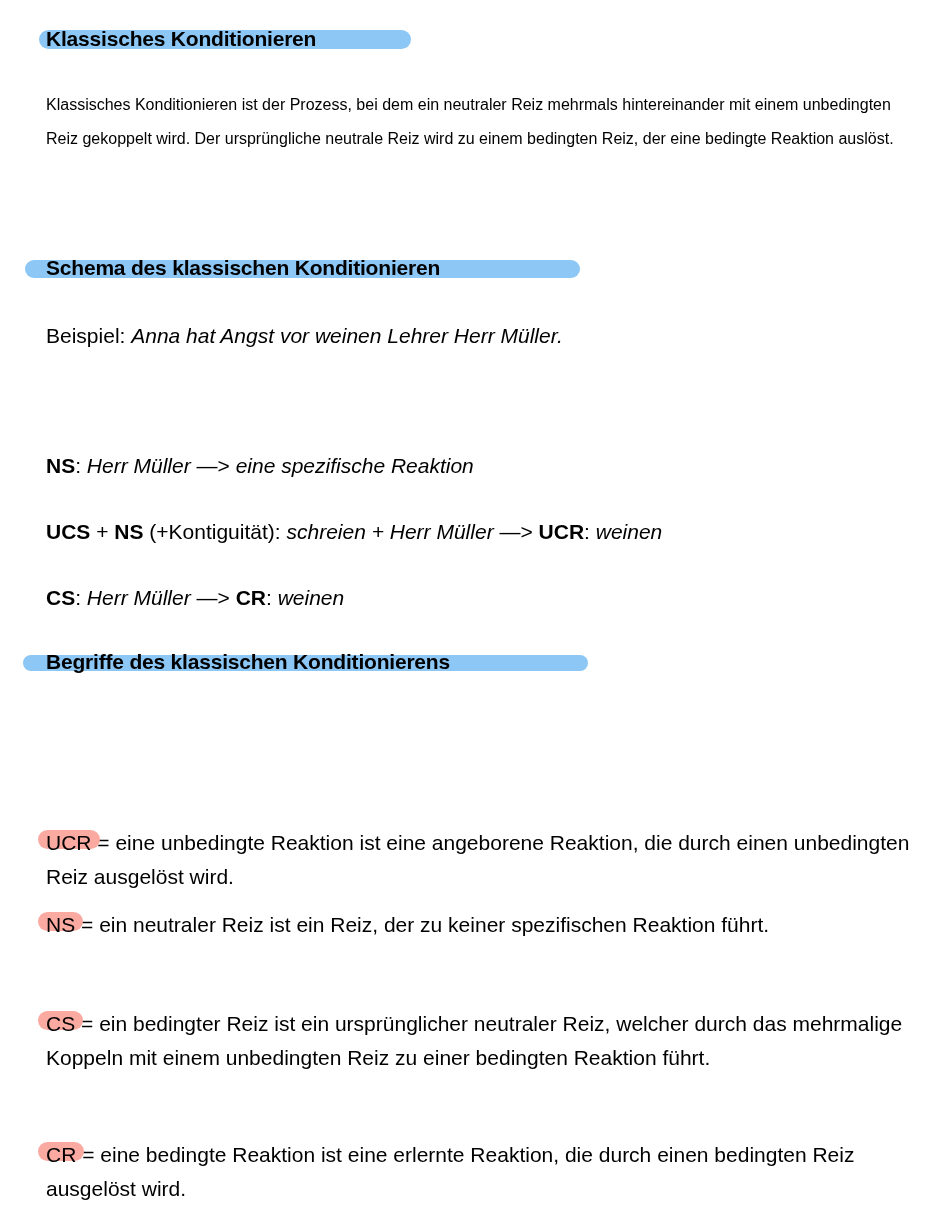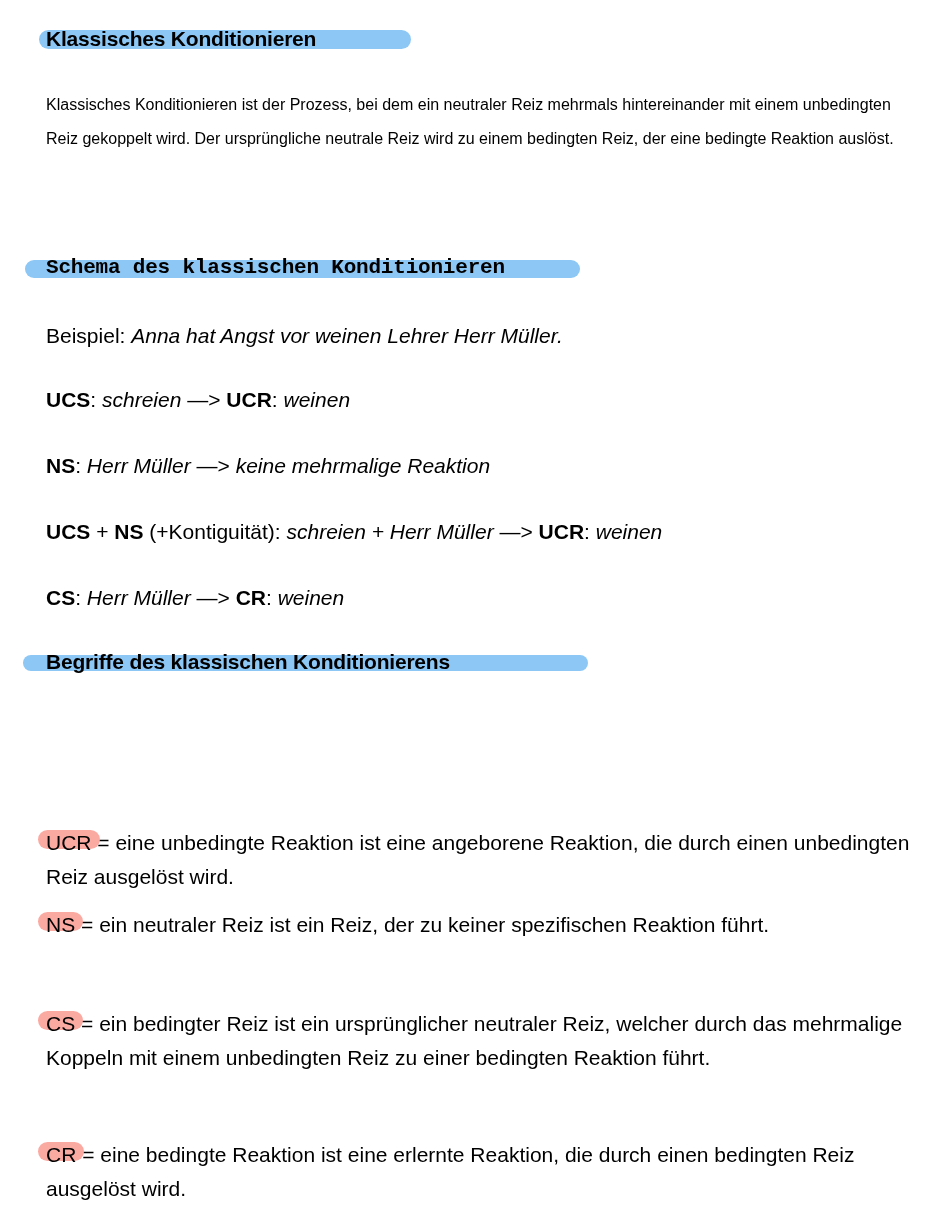--- a/index.html
+++ b/index.html
@@ -43,21 +43,21 @@
   .heading .htext {
     position: relative;
     z-index: 1;
   }
 
   
   .h1-wrap { position: absolute; left: 46px; top: 27px; }
   .h1-wrap .hl-band { left: -7px; top: 3px; height: 19px; width: 372px; }
 
   
-  .h2-wrap { position: absolute; left: 46px; top: 256px; font-family: Liberation Mono, monospace; }
+  .h2-wrap { position: absolute; left: 46px; top: 256px; }
   .h2-wrap .hl-band { left: -21px; top: 4px; height: 18px; width: 555px; }
 
   
   .h3-wrap { position: absolute; left: 46px; top: 650px; }
   .h3-wrap .hl-band { left: -23px; top: 5px; height: 16px; width: 565px; }
 
   
   .body-para {
     position: absolute;
     left: 46px;
@@ -132,22 +132,21 @@
 
   <div class="heading h2-wrap">
     <span class="hl-band"></span>
     <span class="htext">Schema des klassischen Konditionieren</span>
   </div>
 
   <div class="schema-line" id="schema-example">
     <span>Beispiel:</span><span>&nbsp;</span><span class="i">Anna hat Angst vor weinen Lehrer Herr Müller.</span>
   </div>
 
-  <div class="schema-line" id="schema-l1"><span class="b">UCS</span><span>: </span><span class="i">schreien</span><span> —&gt; </span><span class="b">UCR</span><span>: </span><span class="i">weinen</span></div>
-  <div class="schema-line" id="schema-l2"><span class="b">NS</span><span>: </span><span class="i">Herr Müller</span><span> —&gt; </span><span class="i">keine mehrmalige Reaktion</span></div>
+  <div class="schema-line" id="schema-l2"><span class="b">NS</span><span>: </span><span class="i">Herr Müller</span><span> —&gt; </span><span class="i">eine spezifische Reaktion</span></div>
   <div class="schema-line" id="schema-l3"><span class="b">UCS</span><span> + </span><span class="b">NS</span><span> (+Kontiguität): </span><span class="i">schreien + Herr Müller</span><span> —&gt; </span><span class="b">UCR</span><span>: </span><span class="i">weinen</span></div>
   <div class="schema-line" id="schema-l4"><span class="b">CS</span><span>: </span><span class="i">Herr Müller</span><span> —&gt; </span><span class="b">CR</span><span>: </span><span class="i">weinen</span></div>
 
   <div class="heading h3-wrap">
     <span class="hl-band"></span>
     <span class="htext">Begriffe des klassischen Konditionierens</span>
   </div>
 
 
   <div class="def" id="def-ucr">

